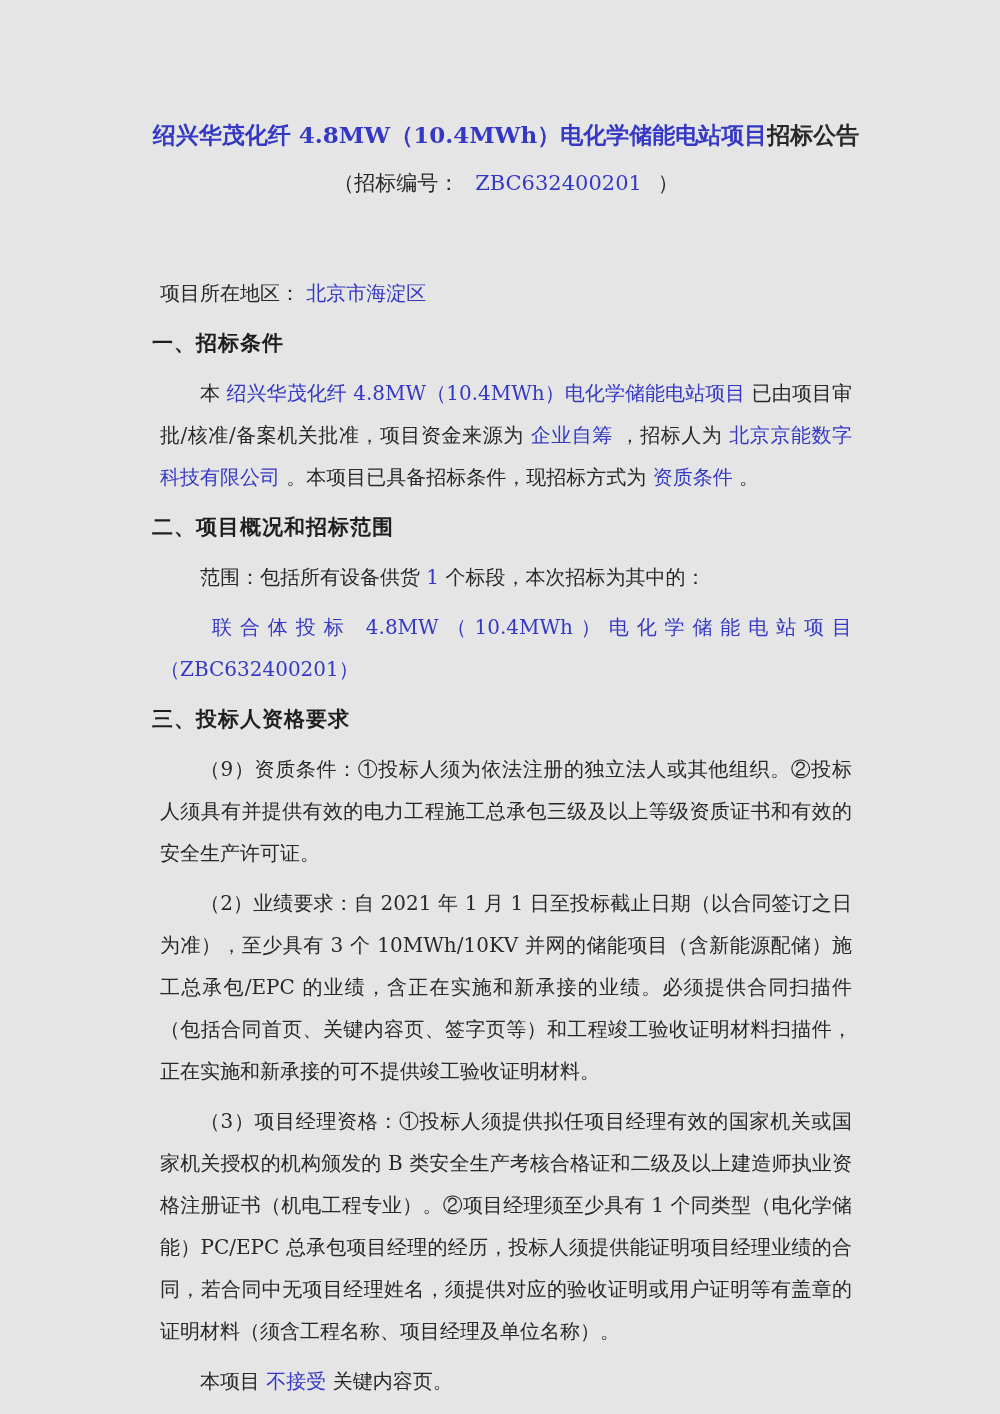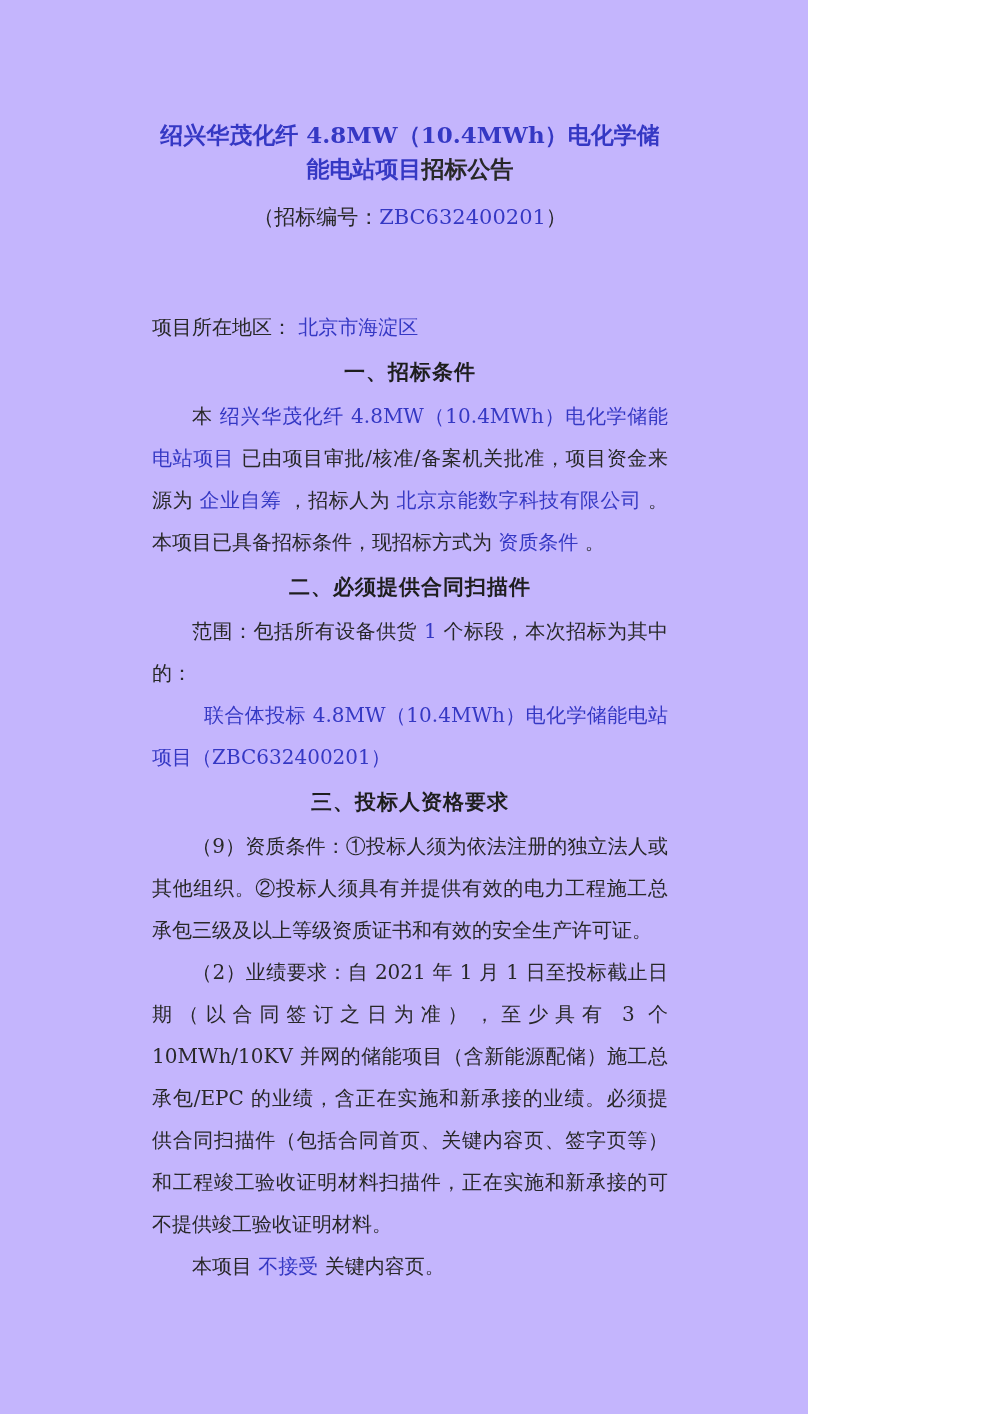--- a/index.html
+++ b/index.html
@@ -2,87 +2,87 @@
 <html><head>
 <meta charset="utf-8">
 <style>
   html, body {
     margin: 0;
     padding: 0;
     background: #ffffff;
   }
   .page {
     position: relative;
-    width: 808px;
+    width: 1000px;
     height: 1414px;
-    background: #c4b5fd;
+    background: #e5e5e5;
     box-sizing: border-box;
     padding: 118px 140px 40px 152px;
     font-family: "DejaVu Serif", "Liberation Serif", serif;
     color: #282828;
     overflow: hidden;
   }
   .title {
     font-size: 23px;
     font-weight: bold;
     line-height: 34px;
     text-align: center;
     margin: 0 0 16px 0;
   }
   .subtitle {
     font-size: 21px;
     text-align: center;
     margin: 0 0 74px 0;
     line-height: 30px;
   }
-  .subtitle .code { margin: 0 0; }
+  .subtitle .code { margin: 0 16px; }
   .b { color: #3538c4; }
   p.body {
     font-size: 20px;
     line-height: 42px;
-    margin: 0;
+    margin: 8px;
     text-align: justify;
   }
   p.ind { text-indent: 2em; }
   p.ind25 { text-indent: 2.6em; }
   h2.sec {
     font-family: "DejaVu Sans", "Liberation Sans", sans-serif;
     font-size: 21px;
     font-weight: bold;
     line-height: 42px;
     margin: 3px 0 2px 0;
     color: #1e1e1e;
     letter-spacing: 1px;
-    text-align: center;
   }
 </style>
 </head>
 <body>
 
 <div class="page">
 
   <h1 class="title"><span class="b">绍兴华茂化纤 4.8MW（10.4MWh）电化学储能电站项目</span><span>招标公告</span></h1>
 
   <p class="subtitle"><span>（招标编号：</span><span class="b code">ZBC632400201</span><span>）</span></p>
 
   <p class="body"><span>项目所在地区：</span> <span class="b">北京市海淀区</span></p>
 
   <h2 class="sec">一、招标条件</h2>
 
   <p class="body ind"><span>本 </span><span class="b">绍兴华茂化纤 4.8MW（10.4MWh）电化学储能电站项目 </span><span>已由项目审批/核准/备案机关批准，项目资金来源为 </span><span class="b">企业自筹</span><span> ，招标人为 </span><span class="b">北京京能数字科技有限公司</span><span> 。本项目已具备招标条件，现招标方式为 </span><span class="b">资质条件</span><span> 。</span></p>
 
-  <h2 class="sec">二、必须提供合同扫描件</h2>
+  <h2 class="sec">二、项目概况和招标范围</h2>
 
 
   <p class="body ind"><span>范围：包括所有设备供货 </span><span class="b">1</span><span> 个标段，本次招标为其中的：</span></p>
 
   <p class="body ind25"><span class="b">联合体投标 4.8MW（10.4MWh）电化学储能电站项目（ZBC632400201）</span></p>
 
   <h2 class="sec">三、投标人资格要求</h2>
 
   <p class="body ind">（9）资质条件：①投标人须为依法注册的独立法人或其他组织。②投标人须具有并提供有效的电力工程施工总承包三级及以上等级资质证书和有效的安全生产许可证。</p>
 
   <p class="body ind">（2）业绩要求：自 2021 年 1 月 1 日至投标截止日期（以合同签订之日为准），至少具有 3 个 10MWh/10KV 并网的储能项目（含新能源配储）施工总承包/EPC 的业绩，含正在实施和新承接的业绩。必须提供合同扫描件（包括合同首页、关键内容页、签字页等）和工程竣工验收证明材料扫描件，正在实施和新承接的可不提供竣工验收证明材料。</p>
 
+  <p class="body ind">（3）项目经理资格：①投标人须提供拟任项目经理有效的国家机关或国家机关授权的机构颁发的 B 类安全生产考核合格证和二级及以上建造师执业资格注册证书（机电工程专业）。②项目经理须至少具有 1 个同类型（电化学储能）PC/EPC 总承包项目经理的经历，投标人须提供能证明项目经理业绩的合同，若合同中无项目经理姓名，须提供对应的验收证明或用户证明等有盖章的证明材料（须含工程名称、项目经理及单位名称）。</p>
 
   <p class="body ind"><span>本项目 </span><span class="b">不接受</span><span> 关键内容页。</span></p>
 
 </div>
 
 </body></html>

